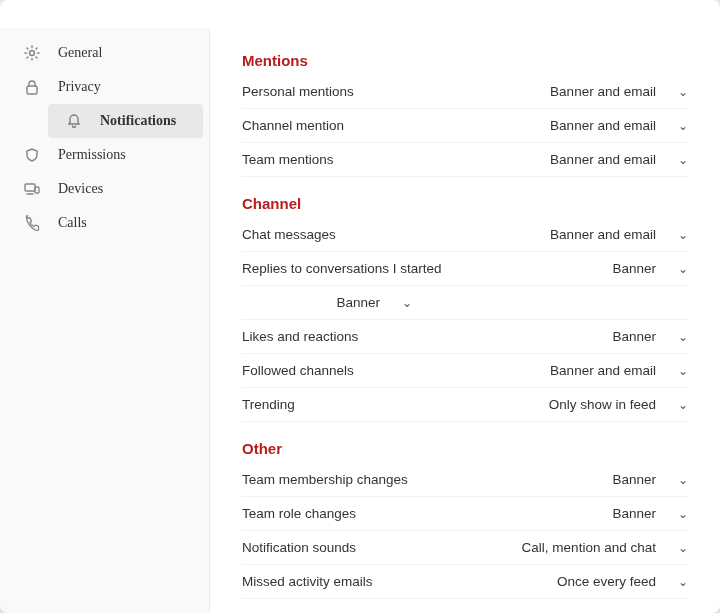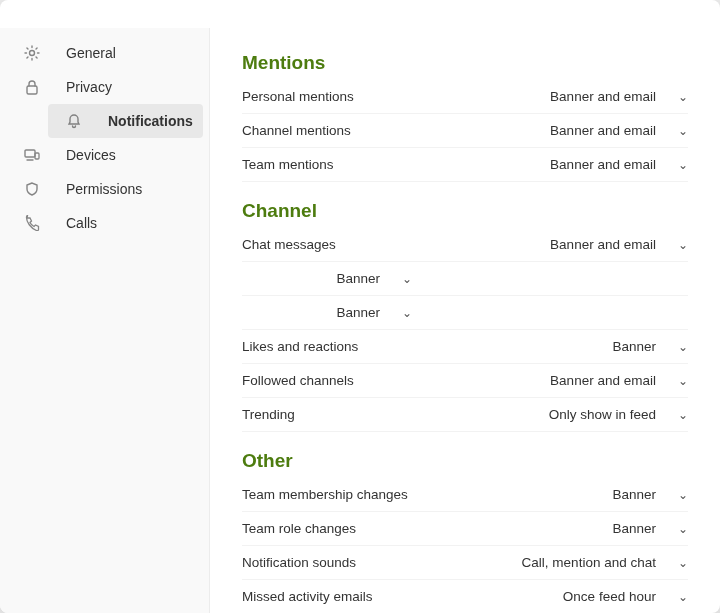--- a/index.html
+++ b/index.html
@@ -50,48 +50,49 @@
     }
     .sidebar {
       width: 210px;
       flex-shrink: 0;
       padding: 8px 0;
       background: #f9f9f9;
       border-right: 1px solid #ececec;
     }
     .sidebar-item {
       display: flex;
-      gap: 26px;
+      gap: 18px;
       padding: 9px 18px;
       cursor: pointer;
       font-size: 14px;
       color: #333;
       border-radius: 4px;
       margin: 0 6px;
+      font-family: Liberation Serif, serif;
     }
     .sidebar-item.active {
       background: #e8e8e8;
       font-weight: 600;
       margin-left: 48px;
     }
     .sidebar-icon {
       width: 16px;
       height: 16px;
       flex-shrink: 0;
       opacity: 0.7;
     }
     .main {
       flex: 1;
       overflow-y: auto;
       padding: 16px 32px 24px 32px;
     }
     .section-header {
-      font-size: 19px;
+      font-size: 15px;
       font-weight: 700;
-      color: #4d7c0f;
+      color: #b91c1c;
       margin-top: 8px;
       margin-bottom: 6px;
     }
     .setting-row {
       display: flex;
       align-items: center;
       justify-content: space-between;
       padding: 9px 0;
       border-bottom: 1px solid #f2f2f2;
     }
@@ -142,51 +143,51 @@
   </div>
         <div class="sidebar-item active">
     <span class="sidebar-icon"><svg width="16" height="16" viewBox="0 0 16 16" fill="none" xmlns="http://www.w3.org/2000/svg">
               <path d="M8 2a4 4 0 00-4 4v3l-1 2h10l-1-2V6a4 4 0 00-4-4z" stroke="#555" stroke-width="1.4"></path>
               <path d="M6.5 13a1.5 1.5 0 003 0" stroke="#555" stroke-width="1.4" stroke-linecap="round"></path>
             </svg></span>
     <span>Notifications</span>
   </div>
         <div class="sidebar-item">
     <span class="sidebar-icon"><svg width="16" height="16" viewBox="0 0 16 16" fill="none" xmlns="http://www.w3.org/2000/svg">
+              <path d="M8 2L3 4v4c0 3 2.5 5 5 6 2.5-1 5-3 5-6V4L8 2z" stroke="#555" stroke-width="1.4"></path>
+            </svg></span>
+    <span>Permissions</span>
+  </div>
+        <div class="sidebar-item">
+    <span class="sidebar-icon"><svg width="16" height="16" viewBox="0 0 16 16" fill="none" xmlns="http://www.w3.org/2000/svg">
               <rect x="1" y="3" width="10" height="7" rx="1" stroke="#555" stroke-width="1.4"></rect>
               <rect x="11" y="6" width="4" height="6" rx="1" stroke="#555" stroke-width="1.3"></rect>
               <path d="M3 13h6" stroke="#555" stroke-width="1.4" stroke-linecap="round"></path>
             </svg></span>
     <span>Devices</span>
   </div>
         <div class="sidebar-item">
     <span class="sidebar-icon"><svg width="16" height="16" viewBox="0 0 16 16" fill="none" xmlns="http://www.w3.org/2000/svg">
-              <path d="M8 2L3 4v4c0 3 2.5 5 5 6 2.5-1 5-3 5-6V4L8 2z" stroke="#555" stroke-width="1.4"></path>
-            </svg></span>
-    <span>Permissions</span>
-  </div>
-        <div class="sidebar-item">
-    <span class="sidebar-icon"><svg width="16" height="16" viewBox="0 0 16 16" fill="none" xmlns="http://www.w3.org/2000/svg">
               <path d="M3 3h3l1.5 3-1.5 1.5c.8 1.6 2.4 3.2 4 4L11.5 10l3 1.5v3c0 1-1 1.5-2 1-6-2.5-10-8.5-10-13 0-1 .5-2 1-2z" stroke="#555" stroke-width="1.3"></path>
             </svg></span>
     <span>Calls</span>
   </div>
       </div>
     <div class="main">
 
     <div class="section-header">Mentions</div>
         <div class="setting-row">
       <span class="setting-label">Personal mentions</span>
       <span class="setting-value">
         <span>Banner and email</span>
         <span class="chevron">⌄</span>
       </span>
     </div>
         <div class="setting-row">
-      <span class="setting-label">Channel mentions</span>
+      <span class="setting-label">Channel mention</span>
       <span class="setting-value">
         <span>Banner and email</span>
         <span class="chevron">⌄</span>
       </span>
     </div>
         <div class="setting-row">
       <span class="setting-label">Team mentions</span>
       <span class="setting-value">
         <span>Banner and email</span>
         <span class="chevron">⌄</span>
@@ -195,20 +196,21 @@
         <div class="section-spacer"></div>
         <div class="section-header">Channel</div>
         <div class="setting-row">
       <span class="setting-label">Chat messages</span>
       <span class="setting-value">
         <span>Banner and email</span>
         <span class="chevron">⌄</span>
       </span>
     </div>
         <div class="setting-row">
+      <span class="setting-label">Replies to conversations I started</span>
       <span class="setting-value">
         <span>Banner</span>
         <span class="chevron">⌄</span>
       </span>
     </div>
         <div class="setting-row">
       <span class="setting-value">
         <span>Banner</span>
         <span class="chevron">⌄</span>
       </span>
@@ -253,19 +255,19 @@
         <div class="setting-row">
       <span class="setting-label">Notification sounds</span>
       <span class="setting-value">
         <span>Call, mention and chat</span>
         <span class="chevron">⌄</span>
       </span>
     </div>
         <div class="setting-row">
       <span class="setting-label">Missed activity emails</span>
       <span class="setting-value">
-        <span>Once feed hour</span>
+        <span>Once every feed</span>
         <span class="chevron">⌄</span>
       </span>
     </div>
       </div>
   </div>
 </div>
 
 </body></html>

